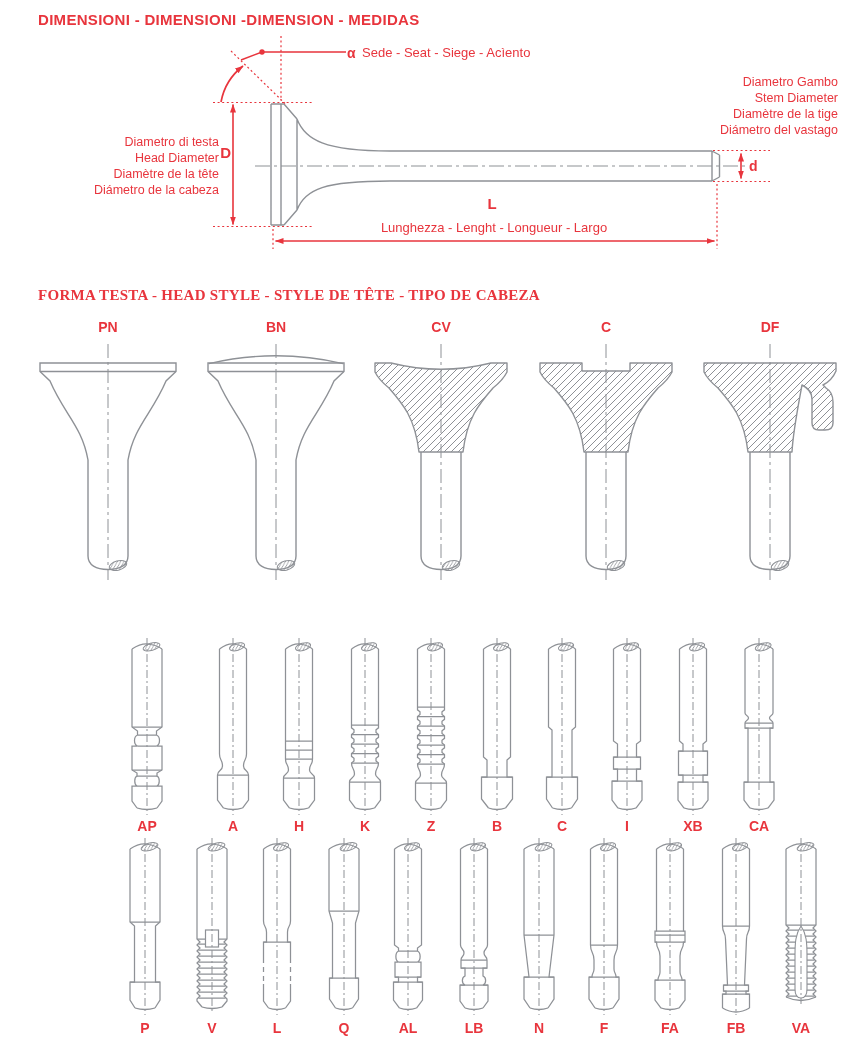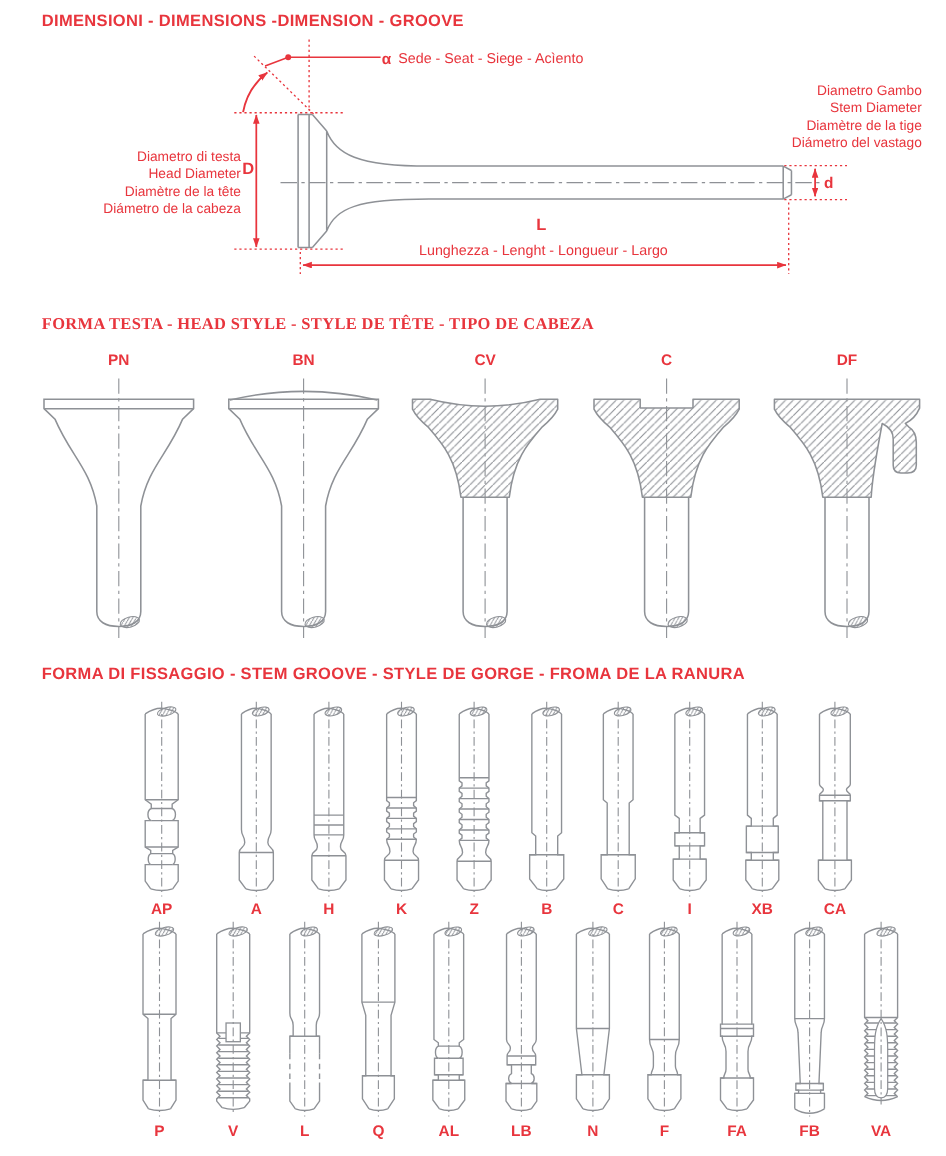--- a/index.html
+++ b/index.html
@@ -13,23 +13,22 @@
   .rl{fill:#e8353d;font-size:12.5px;}
   .rb{fill:#e8353d;font-size:14px;font-weight:bold;}
   .rs{fill:#e8353d;font-size:13px;}
   .typ{fill:#e8353d;font-size:14px;font-weight:bold;text-anchor:middle;}
 </style>
 </head>
 <body>
 
 <div class="page">
 
-  <div class="sec-title" id="t1">DIMENSIONI - DIMENSIONS -DIMENSION - GROOVE</div>
+  <div class="sec-title" id="t1">DIMENSIONI - DIMENSIONI -DIMENSION - MEDIDAS</div>
   <div class="sec-title" id="t2">FORMA TESTA - HEAD STYLE - STYLE DE TÊTE - TIPO DE CABEZA</div>
-  <div class="sec-title" id="t3">FORMA DI FISSAGGIO - STEM GROOVE - STYLE DE GORGE - FROMA DE LA RANURA</div>
 
   <svg width="860" height="1051" viewBox="0 0 860 1051">
     <defs>
       <pattern id="h7" width="7" height="7" patternUnits="userSpaceOnUse">
         <path d="M0,7 L7,0" stroke="#8e9196" stroke-width="1"></path>
       </pattern>
       <pattern id="h3" width="4" height="4" patternUnits="userSpaceOnUse">
         <path d="M0,4 L4,0" stroke="#8e9196" stroke-width="0.9"></path>
       </pattern>
       <marker id="arw" markerWidth="9" markerHeight="7" refX="8" refY="3" orient="auto-start-reverse" markerUnits="userSpaceOnUse">

